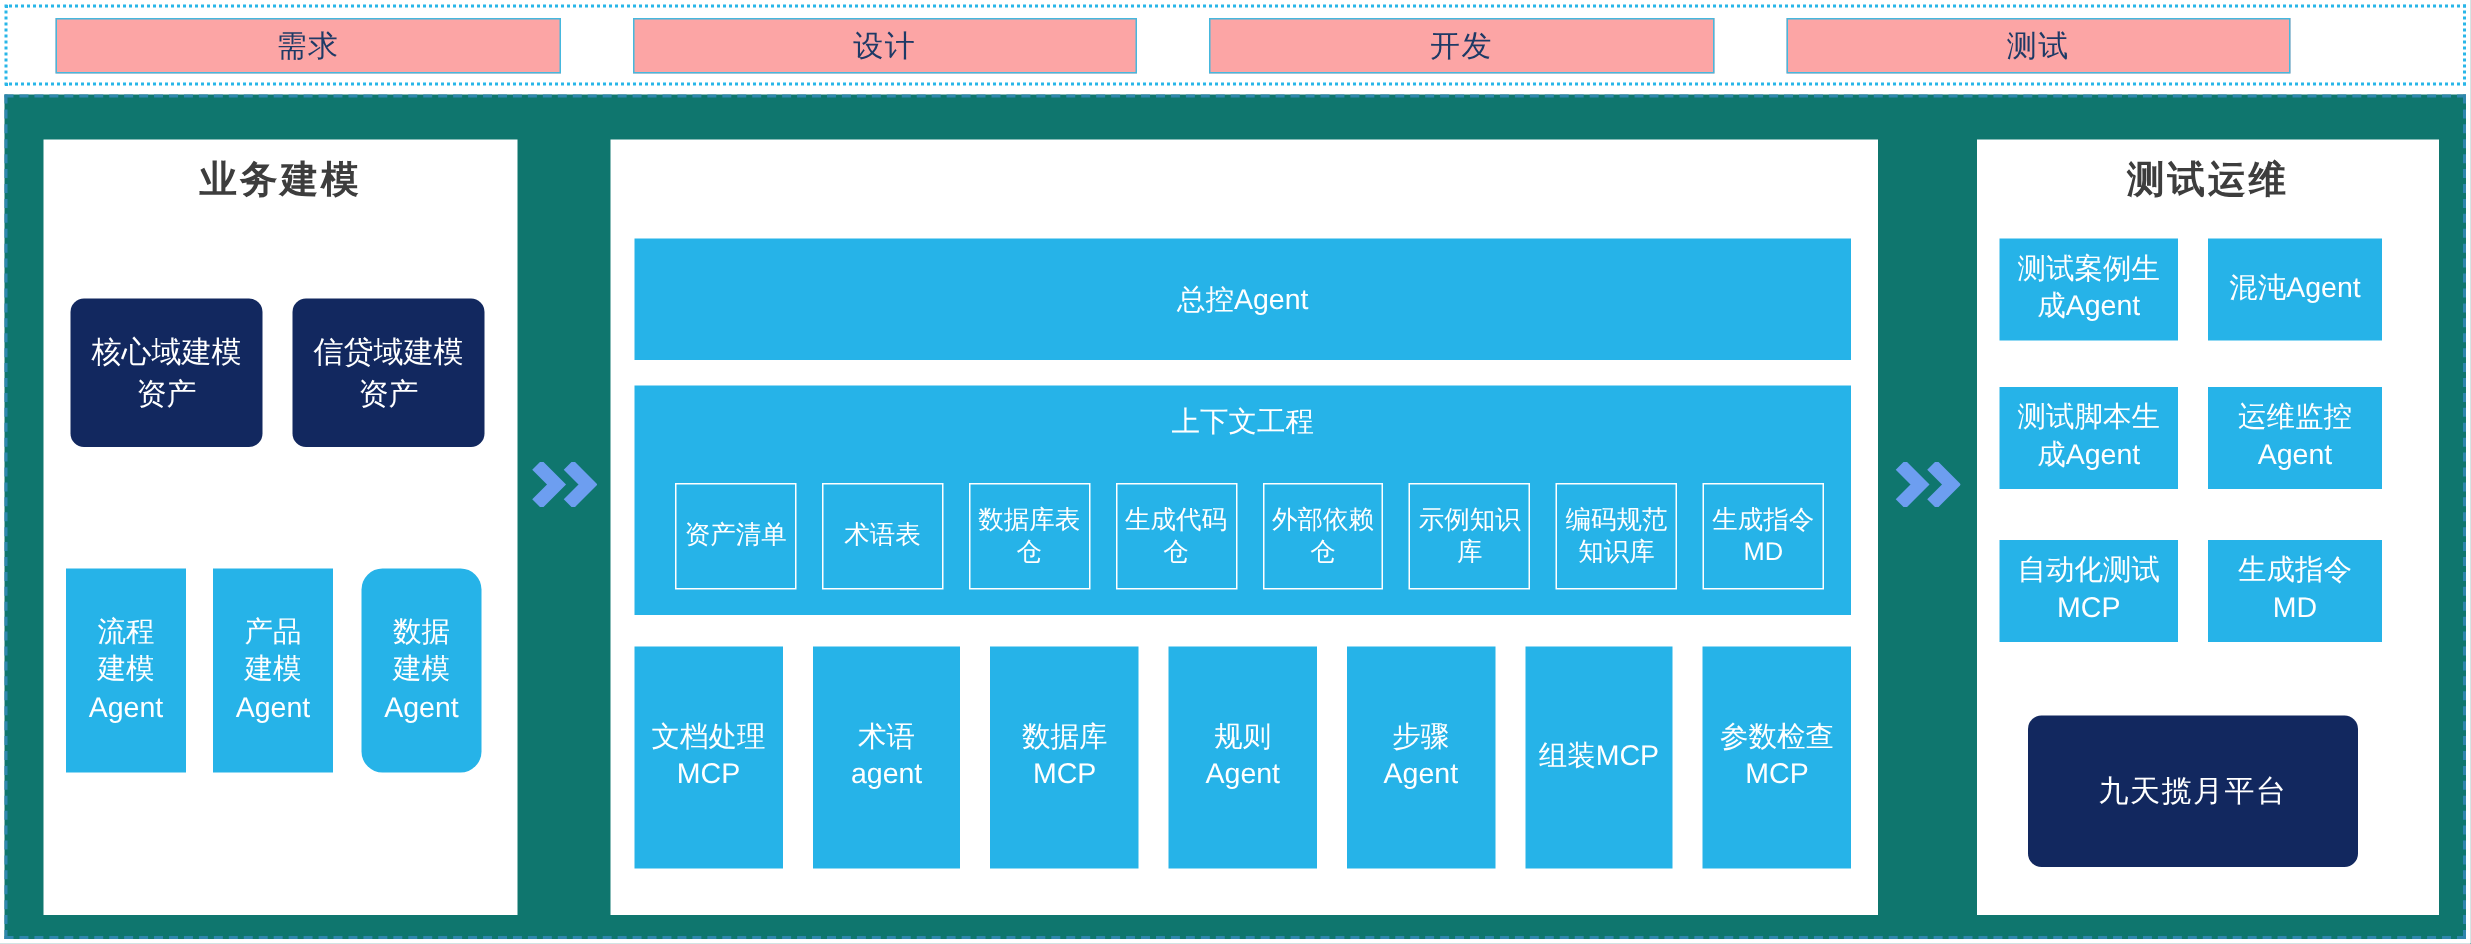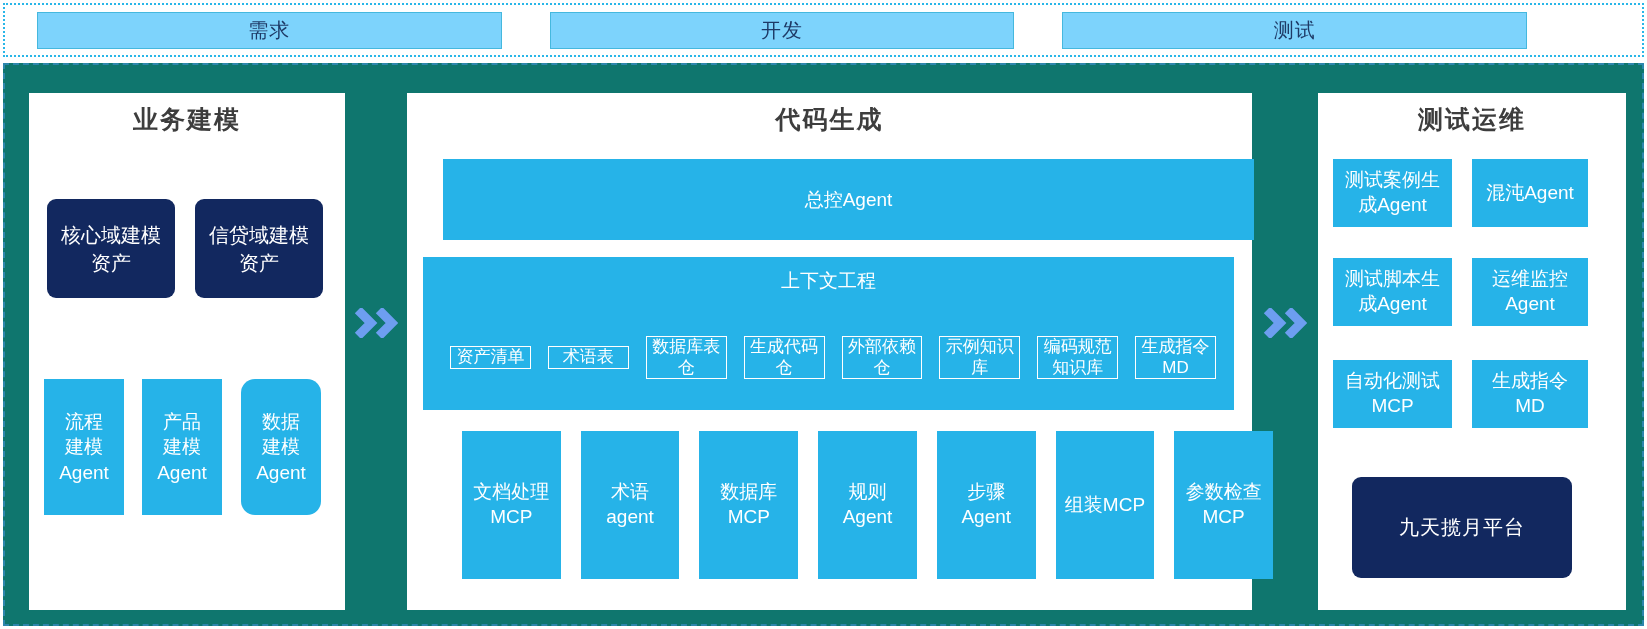--- a/index.html
+++ b/index.html
@@ -7,21 +7,21 @@
   body { font-family:"Liberation Sans","DejaVu Sans",sans-serif; }
   .stage { position:relative; width:1647px; height:629px; background:#ffffff; overflow:hidden; }
 
   
   .phase-strip {
     position:absolute; left:3px; top:3px; width:1641px; height:54px;
     background:#ffffff; border:2px dotted #29b6e8;
     display:flex; align-items:center; gap:48px; padding:0 115px 0 32px;
   }
   .phase-box {
-    flex:1; height:37px; background:#7dd3fc; border:1px solid #45b8de;
+    flex:1; height:37px; background:#fca5a5; border:1px solid #45b8de;
     display:flex; align-items:center; justify-content:center;
     color:#1e3a66; font-size:20px; letter-spacing:1px;
   }
 
   
   .main-area {
     position:absolute; left:3px; top:63px; width:1641px; height:563px;
     background:#0f766e; border:2px dashed #2e86ad;
   }
   .panel { position:absolute; top:28px; height:517px; background:#ffffff; }
@@ -35,35 +35,35 @@
 
   .cyan  { background:#26b3e8; color:#ffffff; }
   .navy  { background:#12285f; color:#ffffff; border-radius:9px; }
   .cbox  { display:flex; align-items:center; justify-content:center; text-align:center; position:absolute; }
 
   
   .asset-box   { width:128px; height:99px; top:106px; font-size:20px; line-height:1.4; padding:0 12px; }
   .agent-box   { width:80px; height:136px; top:286px; font-size:19px; line-height:1.35; padding:0 12px; }
 
   
-  .master-bar  { left:16px; top:66px; width:811px; height:81px; font-size:19px;margin-left:20px; }
+  .master-bar  { left:16px; top:66px; width:811px; height:81px; font-size:19px; }
   .context-box { position:absolute; left:16px; top:164px; width:811px; height:153px; }
   .context-title { text-align:center; padding-top:11px; font-size:19px; color:#ffffff; }
   .context-items {
     position:absolute; left:27px; right:18px; top:65px; height:71px;
-    display:flex; gap:17px;align-items:center;
+    display:flex; gap:17px;
   }
   .context-item {
     flex:1; border:1.5px solid #ffffff; color:#ffffff;
     display:flex; align-items:center; justify-content:center; text-align:center;
     font-size:17px; line-height:1.18; padding:0 4px;
   }
   .tools-row {
     position:absolute; left:16px; top:338px; width:811px; height:148px;
-    display:flex; gap:20px;margin-left:39px;
+    display:flex; gap:20px;
   }
   .tool-box {
     flex:1; display:flex; align-items:center; justify-content:center; text-align:center;
     font-size:19px; line-height:1.3; padding:0 8px;
   }
 
   
   .tbox  { height:68px; font-size:19px; line-height:1.3; padding:0 8px; }
   .t-c1  { left:15px;  width:119px; }
   .t-c2  { left:154px; width:116px; }
@@ -77,20 +77,21 @@
   .chev-1 { left:349px; }
   .chev-2 { left:1258px; }
 </style>
 </head>
 <body>
 
 <div class="stage">
 
   <div class="phase-strip">
     <div class="phase-box">需求</div>
+    <div class="phase-box">设计</div>
     <div class="phase-box">开发</div>
     <div class="phase-box">测试</div>
   </div>
 
   <div class="main-area">
 
     <div class="panel left-panel">
       <div class="panel-title">业务建模</div>
       <div class="cbox navy asset-box" style="left:18px;">核心域建模资产</div>
       <div class="cbox navy asset-box" style="left:166px;">信贷域建模资产</div>
@@ -98,21 +99,20 @@
       <div class="cbox cyan agent-box" style="left:113px;">产品建模Agent</div>
       <div class="cbox cyan agent-box" style="left:212px;border-radius:14px;">数据建模Agent</div>
     </div>
 
     <svg class="chevron chev-1" viewBox="0 0 44 30">
       <path d="M4 2 L17 15 L4 28" stroke="#6d9ef0" stroke-width="9" fill="none"></path>
       <path d="M25 2 L38 15 L25 28" stroke="#6d9ef0" stroke-width="9" fill="none"></path>
     </svg>
 
     <div class="panel mid-panel">
-      <div class="panel-title">代码生成</div>
       <div class="cbox cyan master-bar">总控Agent</div>
 
       <div class="context-box cyan">
         <div class="context-title">上下文工程</div>
         <div class="context-items">
           <div class="context-item">资产清单</div>
           <div class="context-item">术语表</div>
           <div class="context-item">数据库表仓</div>
           <div class="context-item">生成代码仓</div>
           <div class="context-item">外部依赖仓</div>

